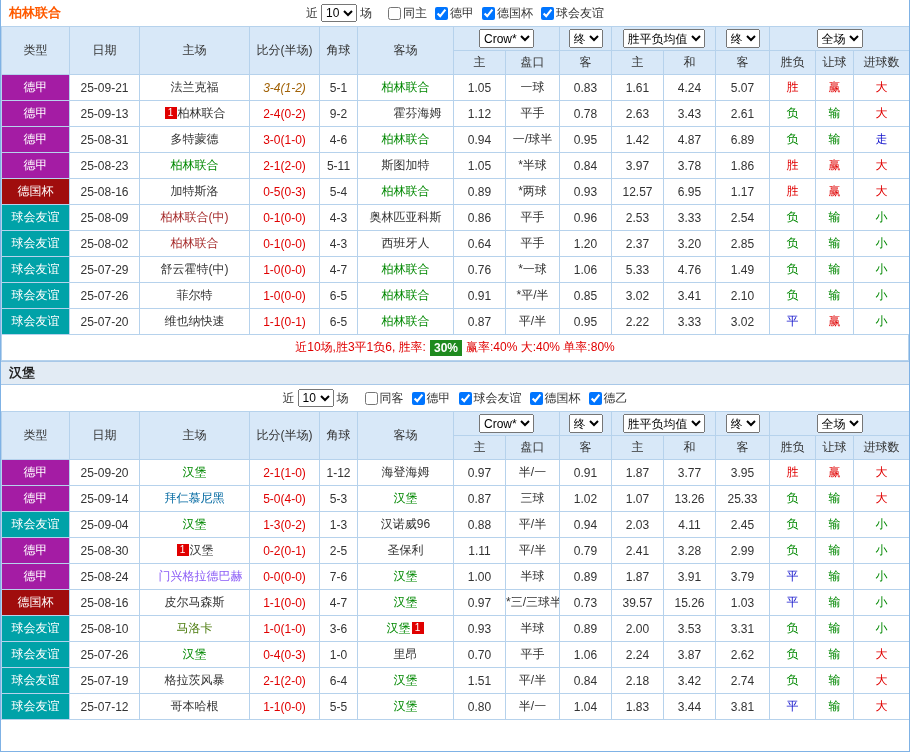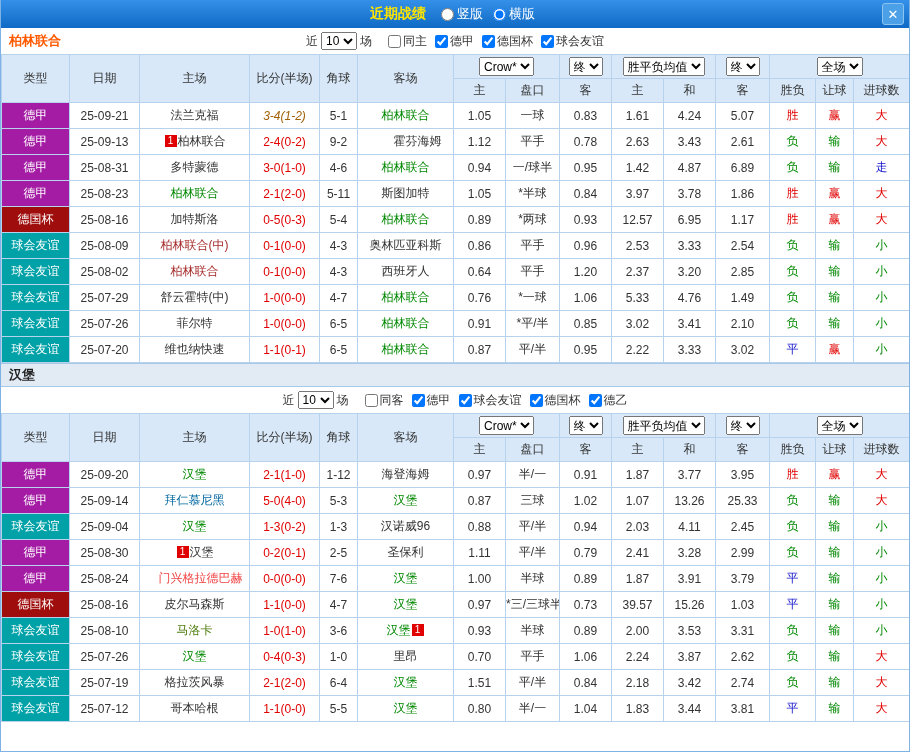--- a/index.html
+++ b/index.html
@@ -46,32 +46,20 @@
   .summary { height:26px; display:flex; align-items:center; justify-content:center; gap:4px;
              border:1px solid #B6D2EC; border-top:none; width:908px; }
   .sum-red { color:#E00000; }
   .sum-badge { background:#1E8A1E; color:#fff; padding:1px 4px; font-weight:bold; }
 </style>
 </head>
 <body>
 
 <div class="page">
 
-  <div class="titlebar">
-    <span class="title">近期战绩</span>
-    <label class="layout-opt">
-      <input type="radio" name="layout" style="">
-      <span>竖版</span>
-    </label>
-    <label class="layout-opt">
-      <input type="radio" name="layout" checked="" style="">
-      <span>横版</span>
-    </label>
-    <button class="close-btn">✕</button>
-  </div>
 
   <section>
     <div class="filter-row">
       <span class="team-name-inline" style="color:#FF5A00">柏林联合</span>
       <div class="filters">
           <span>近</span>
           <select><option>10</option></select>
           <span style="margin-right: 8px;">场</span>
           <label class="cb">
             <input type="checkbox" style="">
@@ -313,20 +301,25 @@
             <td>2.22</td>
             <td>3.33</td>
             <td>3.02</td>
             <td style="color: rgb(20, 20, 204);">平</td>
             <td style="color: rgb(224, 0, 0);">赢</td>
             <td style="color: rgb(0, 136, 0);">小</td>
           </tr>
         </tbody>
     </table>
 
+    <div class="summary">
+      <span class="sum-red">近10场,胜3平1负6, 胜率:</span>
+      <span class="sum-badge">30%</span>
+      <span class="sum-red">赢率:40% 大:40% 单率:80%</span>
+    </div>
   </section>
 
   <section>
     <div class="team-band">
       <span class="team-name-band">汉堡</span>
     </div>
     <div class="filter-row">
       <div class="filters">
           <span>近</span>
           <select><option>10</option></select>
@@ -473,21 +466,21 @@
             <td>2.41</td>
             <td>3.28</td>
             <td>2.99</td>
             <td style="color: rgb(0, 136, 0);">负</td>
             <td style="color: rgb(0, 136, 0);">输</td>
             <td style="color: rgb(0, 136, 0);">小</td>
           </tr>
           <tr>
             <td class="type-cell" style="background: rgb(164, 28, 164);">德甲</td>
             <td>25-08-24</td>
-            <td><span class="tn" style="color: #ef4444; margin-left: 12px;">门兴格拉德巴赫</span></td>
+            <td><span class="tn" style="color: #8b5cf6; margin-left: 12px;">门兴格拉德巴赫</span></td>
             <td class="score" style="color: rgb(224, 0, 0);">0-0(0-0)</td>
             <td>7-6</td>
             <td><span class="tn" style="color: rgb(0, 136, 0);">汉堡</span></td>
             <td>1.00</td>
             <td>半球</td>
             <td>0.89</td>
             <td>1.87</td>
             <td>3.91</td>
             <td>3.79</td>
             <td style="color: rgb(20, 20, 204);">平</td>

